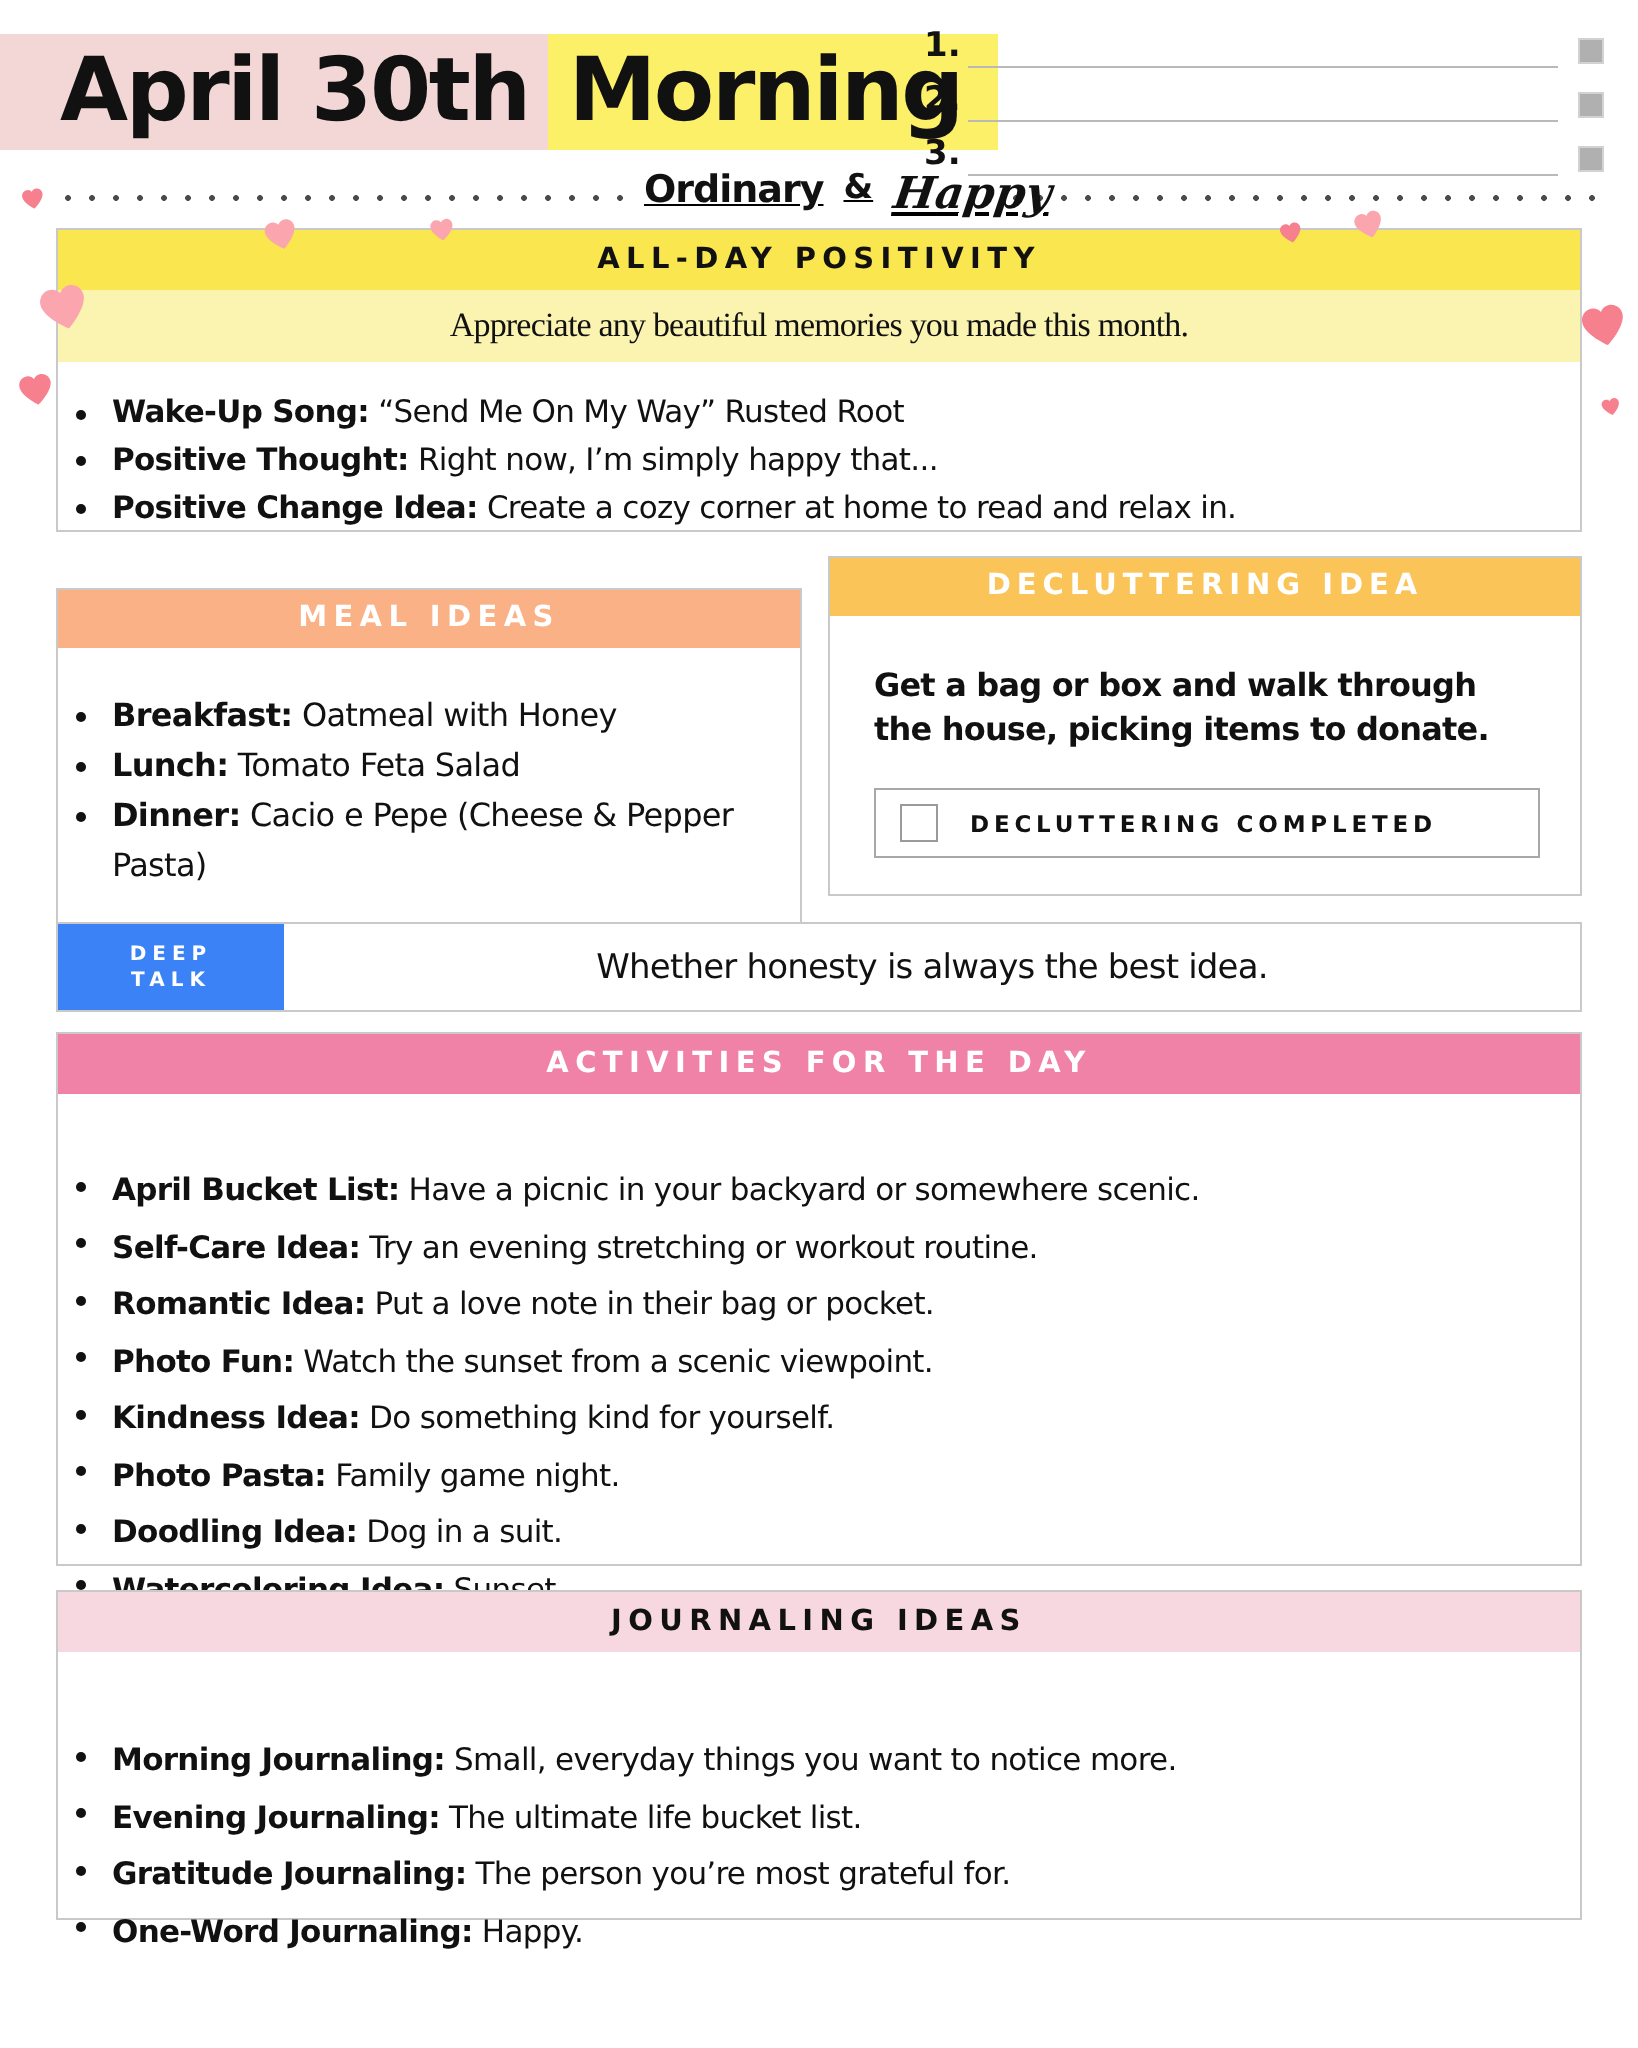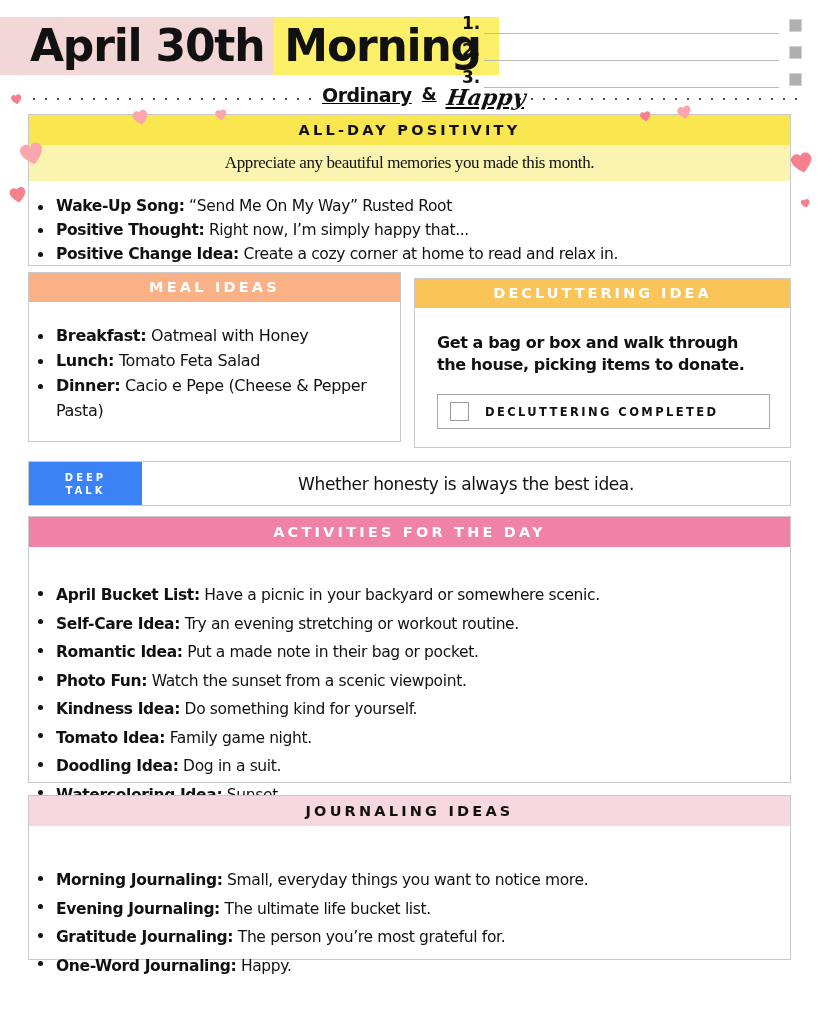--- a/index.html
+++ b/index.html
@@ -199,21 +199,21 @@
     text-align: center;
     font-family: Liberation Serif, serif;
     font-size: 17px;
     color: #111;
     letter-spacing: -0.4px;
   }
   #sec-positivity .blist { margin-top: 14px; }
   #sec-positivity .blist li { line-height: 1.54; }
 
   
-  #sec-meals { top: 272px; left: 28px; width: 373px; height: 170px; }
+  #sec-meals { top: 294px; left: 28px; width: 373px; height: 170px; }
   #sec-meals .box-head {
     background: #FAB185;
     color: #ffffff;
     height: 29px;
     line-height: 29px;
   }
   #sec-meals .blist { margin-top: 22px; }
   #sec-meals .blist li { line-height: 1.56; font-size: 16px; }
 
   
@@ -393,24 +393,24 @@
       <span>TALK</span>
     </div>
     <div class="deeptalk-text">Whether honesty is always the best idea.</div>
   </div>
 
   <div class="box" id="sec-activities">
     <div class="box-head">ACTIVITIES FOR THE DAY</div>
     <ul class="blist">
         <li><b>April Bucket List:</b><span> Have a picnic in your backyard or somewhere scenic.</span></li>
         <li><b>Self-Care Idea:</b><span> Try an evening stretching or workout routine.</span></li>
-        <li><b>Romantic Idea:</b><span> Put a made note in their bag or pocket.</span></li>
+        <li><b>Romantic Idea:</b><span> Put a love note in their bag or pocket.</span></li>
         <li><b>Photo Fun:</b><span> Watch the sunset from a scenic viewpoint.</span></li>
         <li><b>Kindness Idea:</b><span> Do something kind for yourself.</span></li>
-        <li><b>Tomato Idea:</b><span> Family game night.</span></li>
+        <li><b>Photo Pasta:</b><span> Family game night.</span></li>
         <li><b>Doodling Idea:</b><span> Dog in a suit.</span></li>
         <li><b>Watercoloring Idea:</b><span> Sunset.</span></li>
       </ul>
   </div>
 
   <div class="box" id="sec-journal">
     <div class="box-head">JOURNALING IDEAS</div>
     <ul class="blist">
         <li><b>Morning Journaling:</b><span> Small, everyday things you want to notice more.</span></li>
         <li><b>Evening Journaling:</b><span> The ultimate life bucket list.</span></li>

